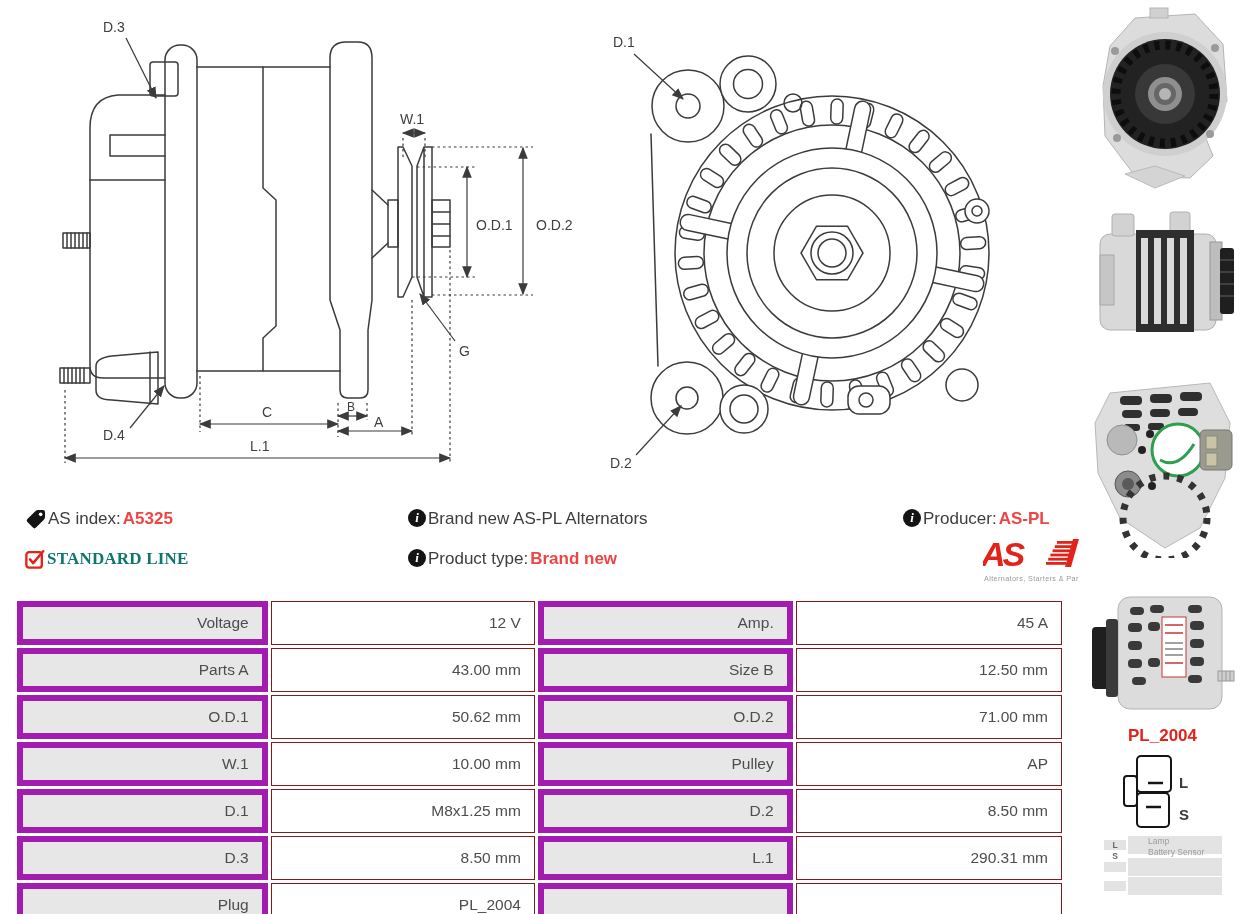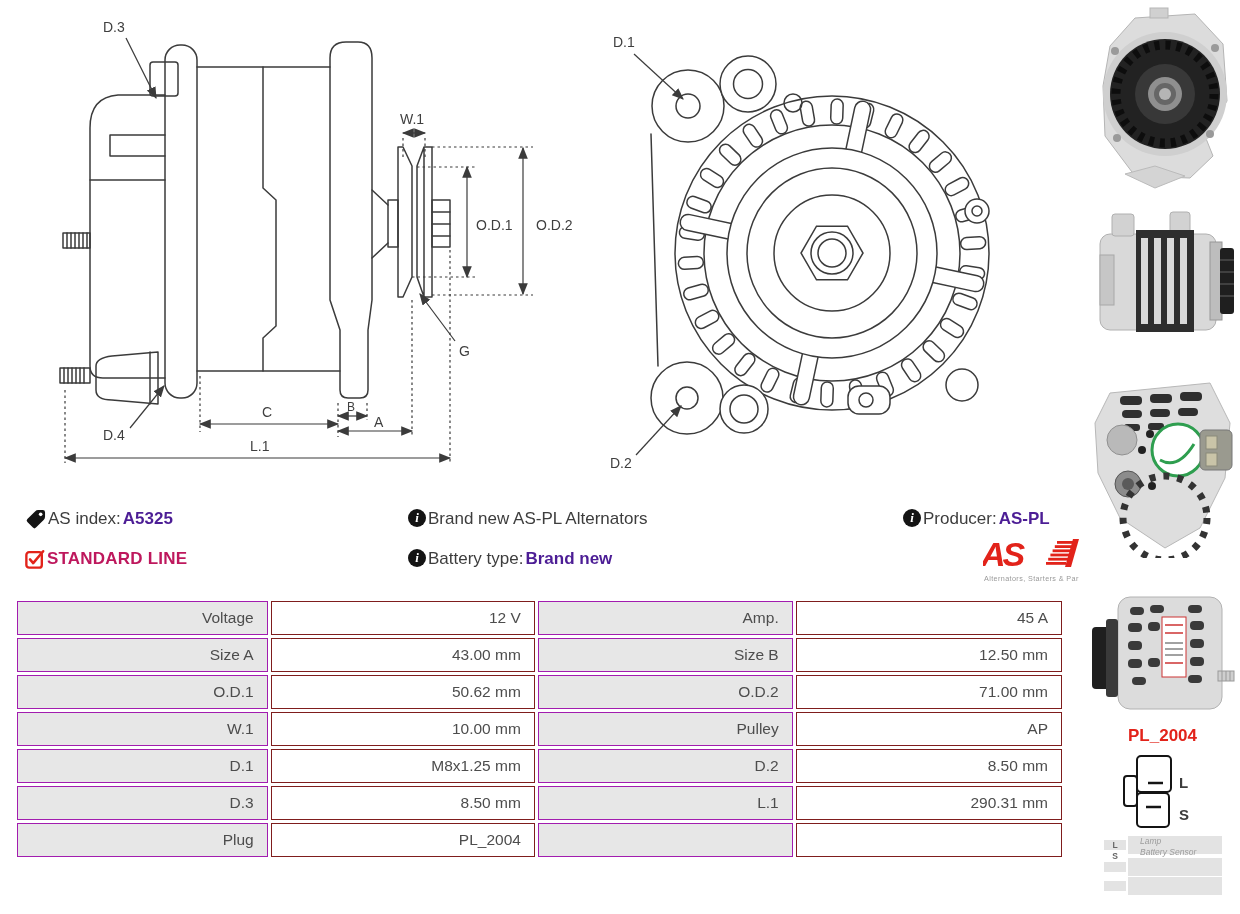--- a/index.html
+++ b/index.html
@@ -14,43 +14,43 @@
   .dlbl{fill:#3f3f3f;font-size:14px;font-family:"Liberation Sans",sans-serif;}
   .dlbl.small{font-size:12px;}
   .wht{fill:#fff;stroke:#3b3b3b;stroke-width:1.5;}
 
   
   .photo{position:absolute;}
 
   
   .info-item{position:absolute;display:flex;align-items:flex-start;gap:2px;font-size:17px;height:22px;}
   .info-item .txt{white-space:nowrap;}
-  .info-item b{color:#4c1d95;}
+  .info-item b{color:#ef4444;}
   .inf-ico{width:18px;height:18px;border-radius:50%;background:#141414;color:#fff;
            font-family:"Liberation Serif",serif;font-weight:bold;font-style:italic;
            font-size:13px;line-height:18px;text-align:center;flex:0 0 18px;}
-  .red{color:#be185d;}
+  .red{color:#0f766e;font-family:Liberation Serif, serif;}
   .std{font-weight:bold;letter-spacing:.2px;}
 
   
   table.specs{position:absolute;left:14px;top:598px;width:1051px;border-collapse:separate;
               border-spacing:3px;table-layout:fixed;}
   table.specs td{height:32px;font-size:15.5px;color:#4d4d4d;text-align:right;
                  padding:0 13px 0 4px;overflow:hidden;white-space:nowrap;}
-  td.lbl{background:#e7e7e7;border:1px solid #a21caf;margin-top:16px;}
+  td.lbl{background:#e7e7e7;border:6px solid #a21caf;margin-top:16px;}
   td.val{background:#fff;border:1px solid #7f1d1d;}
 
   
   .plug-title{position:absolute;left:1085px;top:726px;width:155px;text-align:center;
               font-size:17px;font-weight:bold;color:#e2231a;}
   .plug-legend{position:absolute;left:1104px;top:840px;width:118px;}
   .lrow{display:flex;gap:2px;margin-bottom:1px;height:10px;align-items:center;}
   .lrow .lkey{width:22px;height:10px;text-align:center;font-weight:bold;font-size:8.5px;
               line-height:10px;color:#666;}
-  .lrow .lval{flex:1;height:18px;font-size:8.5px;line-height:10px;color:#9c9c9c;padding-left:12px;font-style:italic;}
+  .lrow .lval{flex:1;height:18px;font-size:8.5px;line-height:10px;color:#9c9c9c;padding-left:20px;}
   .lrow.gray .lkey,.lrow.gray .lval{background:#e3e3e3;}
   .lrow.spacer{height:7px;}
 </style>
 </head>
 <body>
 
 <div id="canvas">
 
   <svg class="tech" style="left:40px;top:0px" width="540" height="492" viewBox="40 0 540 492">
     <defs>
@@ -341,21 +341,21 @@
     <span class="txt red std">STANDARD LINE</span>
   </div>
 
   <div class="info-item" style="left:408px;top:509px;">
     <span class="inf-ico">i</span>
     <span class="txt">Brand new AS-PL Alternators</span>
   </div>
 
   <div class="info-item" style="left:408px;top:549px;">
     <span class="inf-ico">i</span>
-    <span class="txt">Battery type:</span>
+    <span class="txt">Product type:</span>
     <b class="txt">Brand new</b>
   </div>
 
   <div class="info-item" style="left:903px;top:509px;">
     <span class="inf-ico">i</span>
     <span class="txt">Producer:</span>
     <b class="txt">AS-PL</b>
   </div>
 
   <svg style="position:absolute;left:983px;top:536px;" width="96" height="50" viewBox="0 0 96 50">
@@ -380,21 +380,21 @@
         <col style="width:25.7%">
       </colgroup>
     <tbody>
       <tr>
         <td class="lbl">Voltage</td>
         <td class="val">12 V</td>
         <td class="lbl">Amp.</td>
         <td class="val">45 A</td>
       </tr>
       <tr>
-        <td class="lbl">Size A</td>
+        <td class="lbl">Parts A</td>
         <td class="val">43.00 mm</td>
         <td class="lbl">Size B</td>
         <td class="val">12.50 mm</td>
       </tr>
       <tr>
         <td class="lbl">O.D.1</td>
         <td class="val">50.62 mm</td>
         <td class="lbl">O.D.2</td>
         <td class="val">71.00 mm</td>
       </tr>

